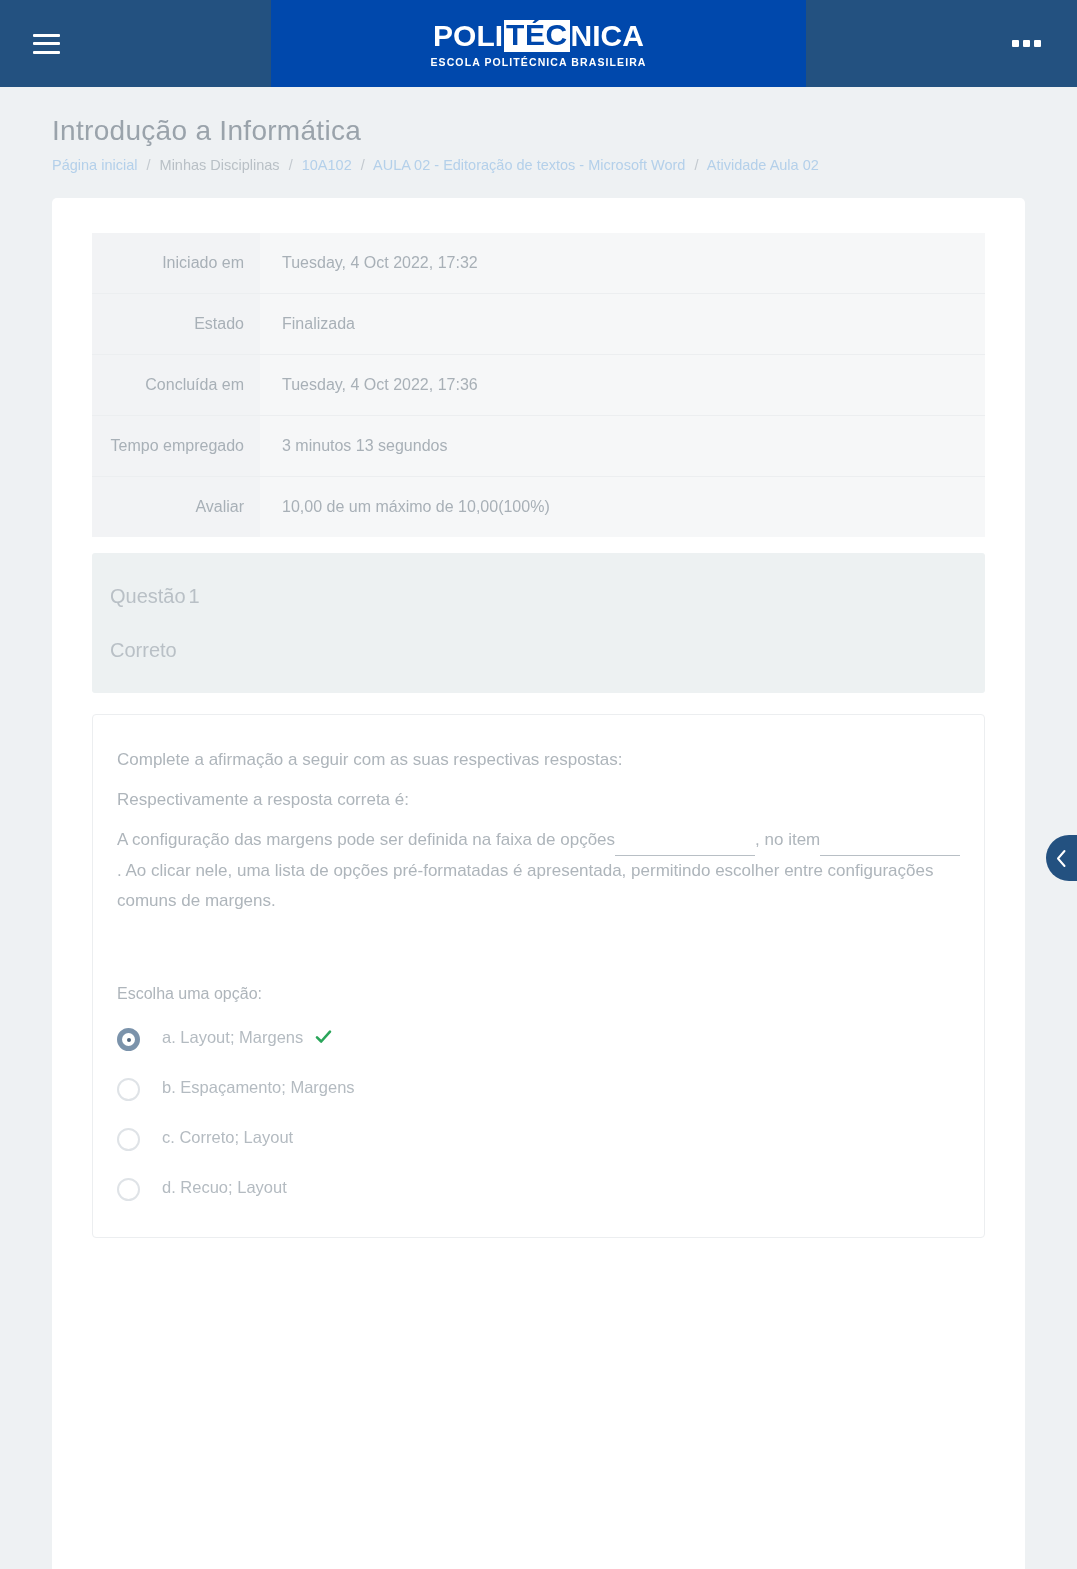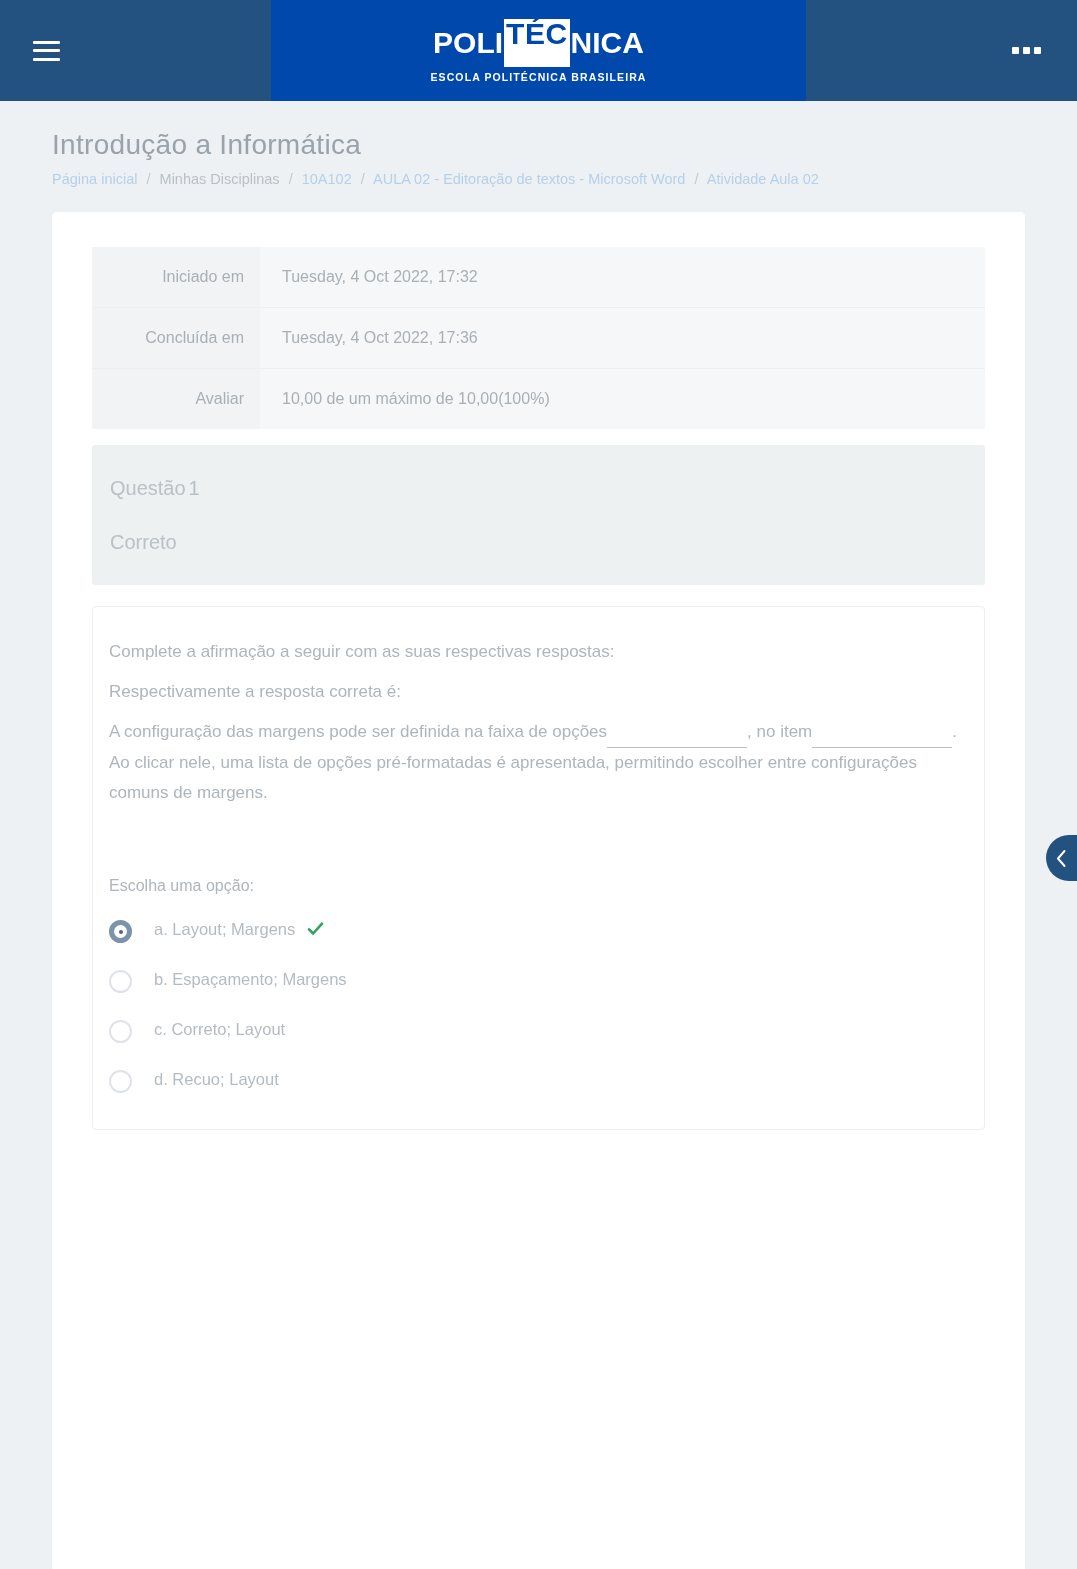--- a/index.html
+++ b/index.html
@@ -8,21 +8,21 @@
     width: 1077px;
     height: 1569px;
     background: #eef1f3;
     font-family: "Liberation Sans", sans-serif;
     -webkit-font-smoothing: antialiased;
   }
 
   
   .navbar {
     position: relative;
-    height: 101px;
+    height: 87px;
     background: #235180;
     display: flex;
     align-items: stretch;
   }
   .nav-left {
     width: 271px;
     display: flex;
     align-items: center;
     padding-left: 33px;
     flex: 0 0 271px;
@@ -61,21 +61,21 @@
     font-size: 30px;
     font-weight: bold;
     letter-spacing: 0.5px;
     color: #ffffff;
     font-family: "Liberation Sans", sans-serif;
   }
   .logo-main .seg-a { letter-spacing: 0px; }
   .logo-box {
     background: #ffffff;
     color: #0048ac;
-    padding: 1px 2px 18px 2px;
+    padding: 1px 2px 3px 2px;
     margin: 0 1px;
     line-height: 0.95;
   }
   .logo-sub {
     margin-top: 5px;
     font-size: 10.5px;
     font-weight: bold;
     letter-spacing: 1.1px;
     color: #ffffff;
   }
@@ -184,21 +184,21 @@
     margin-bottom: 24px;
   }
   .qinfo-line:last-child { margin-bottom: 0; }
   .qinfo-number { margin-left: 3px; }
 
   
   .qbody {
     margin-top: 21px;
     border: 1px solid #eceef0;
     border-radius: 4px;
-    padding: 30px 20px 36px 16px;
+    padding: 30px 20px 36px 24px;
   }
   .qtext {
     color: #aeb5bb;
     font-size: 17px;
     font-weight: 300;
     line-height: 1.78;
   }
   .qtext p { margin-bottom: 10px; }
   .qtext p:last-child { margin-bottom: 0; }
   .blank {
@@ -335,22 +335,30 @@
 
   <div class="main-card">
 
     <table class="summary-table">
       <tbody>
         <tr>
           <th>Iniciado em</th>
           <td>Tuesday, 4 Oct 2022, 17:32</td>
         </tr>
         <tr>
+          <th>Estado</th>
+          <td>Finalizada</td>
+        </tr>
+        <tr>
           <th>Concluída em</th>
           <td>Tuesday, 4 Oct 2022, 17:36</td>
+        </tr>
+        <tr>
+          <th>Tempo empregado</th>
+          <td>3 minutos 13 segundos</td>
         </tr>
         <tr>
           <th>Avaliar</th>
           <td>10,00 de um máximo de 10,00(100%)</td>
         </tr>
       </tbody>
     </table>
 
     <div class="qinfo">
       <div class="qinfo-line"><span>Questão</span><span class="qinfo-number">1</span></div>

